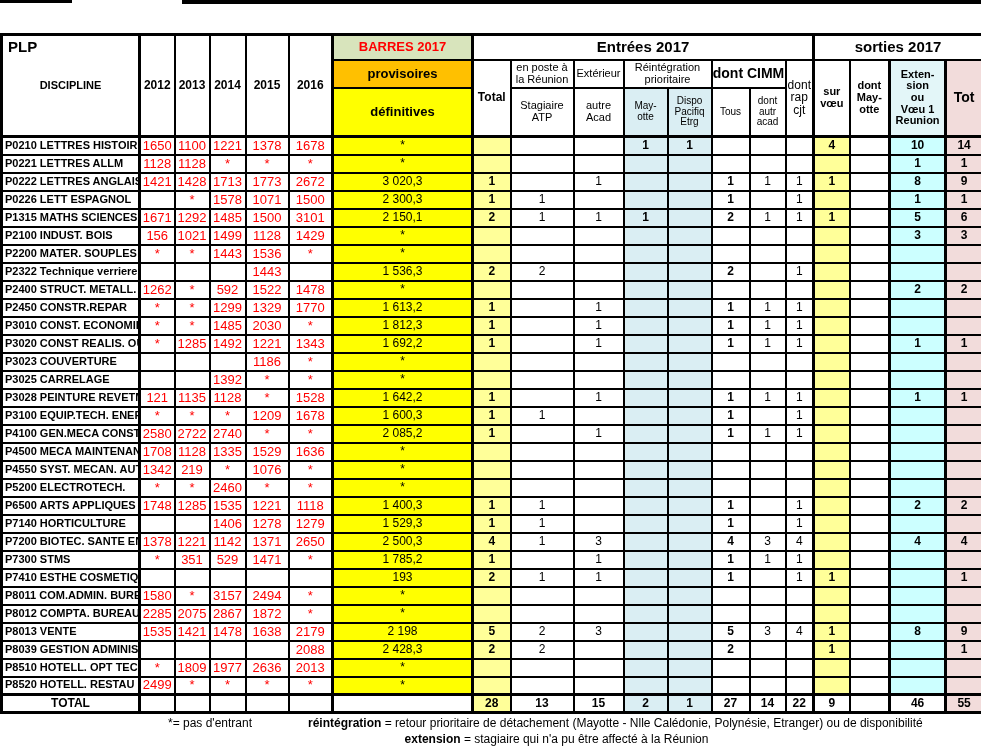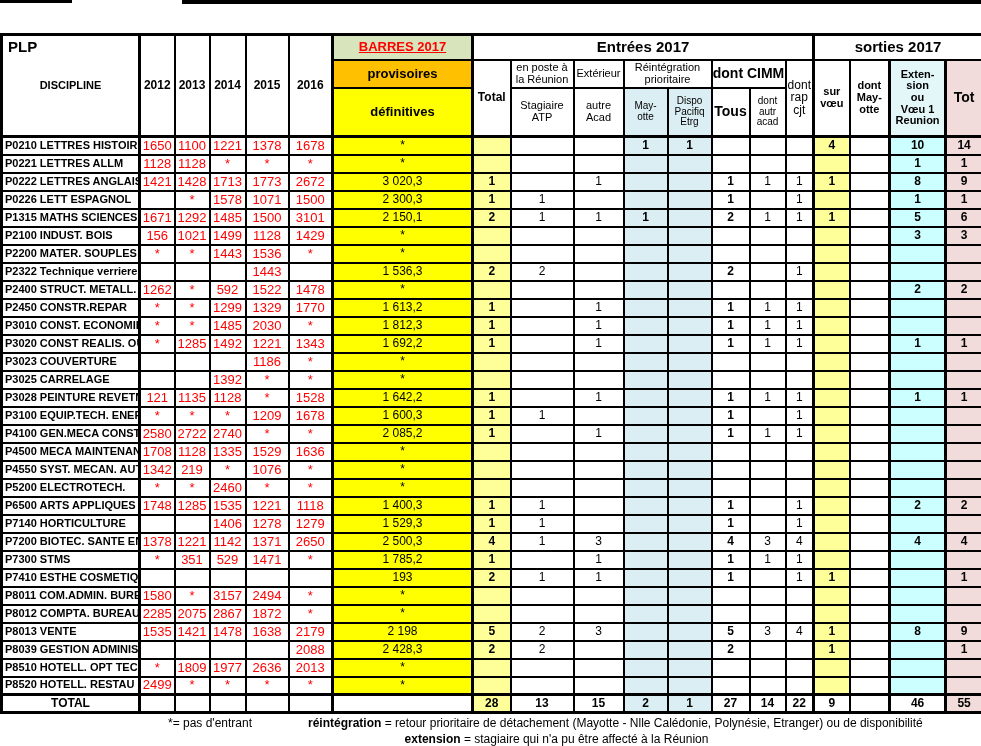--- a/index.html
+++ b/index.html
@@ -23,29 +23,29 @@
   th{white-space:pre-line;font-weight:bold;}
   td{white-space:nowrap;}
   .bL{border-left-width:3px;}
   .hb{border-bottom-width:3px;}
 
   tr.h1{height:25px;} tr.h2{height:28px;} tr.h3{height:49px;}
   tr.r{height:18px;}
 
   .th-disc{font-size:11px;}
   .th-year{font-size:12px;}
-  .th-barres{font-size:13px;color:var(--barres-header-text);background:var(--barres-header-bg);text-decoration:underline;}
+  .th-barres{font-size:13px;color:var(--barres-header-text);background:var(--barres-header-bg);}
   .th-prov{font-size:13px;background:var(--provisoires-bg);}
   .th-def{font-size:13px;background:var(--definitives-bg);}
   .th-entrees,.th-sorties{font-size:15px;margin-top:15px;}
   .th-total{font-size:12px;}
   .th-small{font-size:11px;font-weight:normal;}
   .th-blue{font-size:10px;font-weight:normal;background:var(--blue-col-bg);}
   .th-cimm{font-size:14px;}
-  .th-tous{font-size:14px;font-weight:bold;}
+  .th-tous{font-size:10px;font-weight:normal;}
   .th-tiny{font-size:10px;font-weight:normal;}
   .th-rap{font-size:12px;font-weight:normal;}
   .th-voeu{font-size:11px;}
   .th-dmay{font-size:11px;}
   .th-ext{font-size:11px;background:var(--cyan-header-bg);text-align:center;}
   .th-tot{font-size:14px;background:var(--pink-col-bg);}
 
   .c-disc{text-align:left;padding-left:2px;font-size:11px;font-weight:bold;}
   .c-yr{color:var(--year-value-red);font-size:13px;}
   .c-barre{background:var(--definitives-bg);font-size:12px;}

